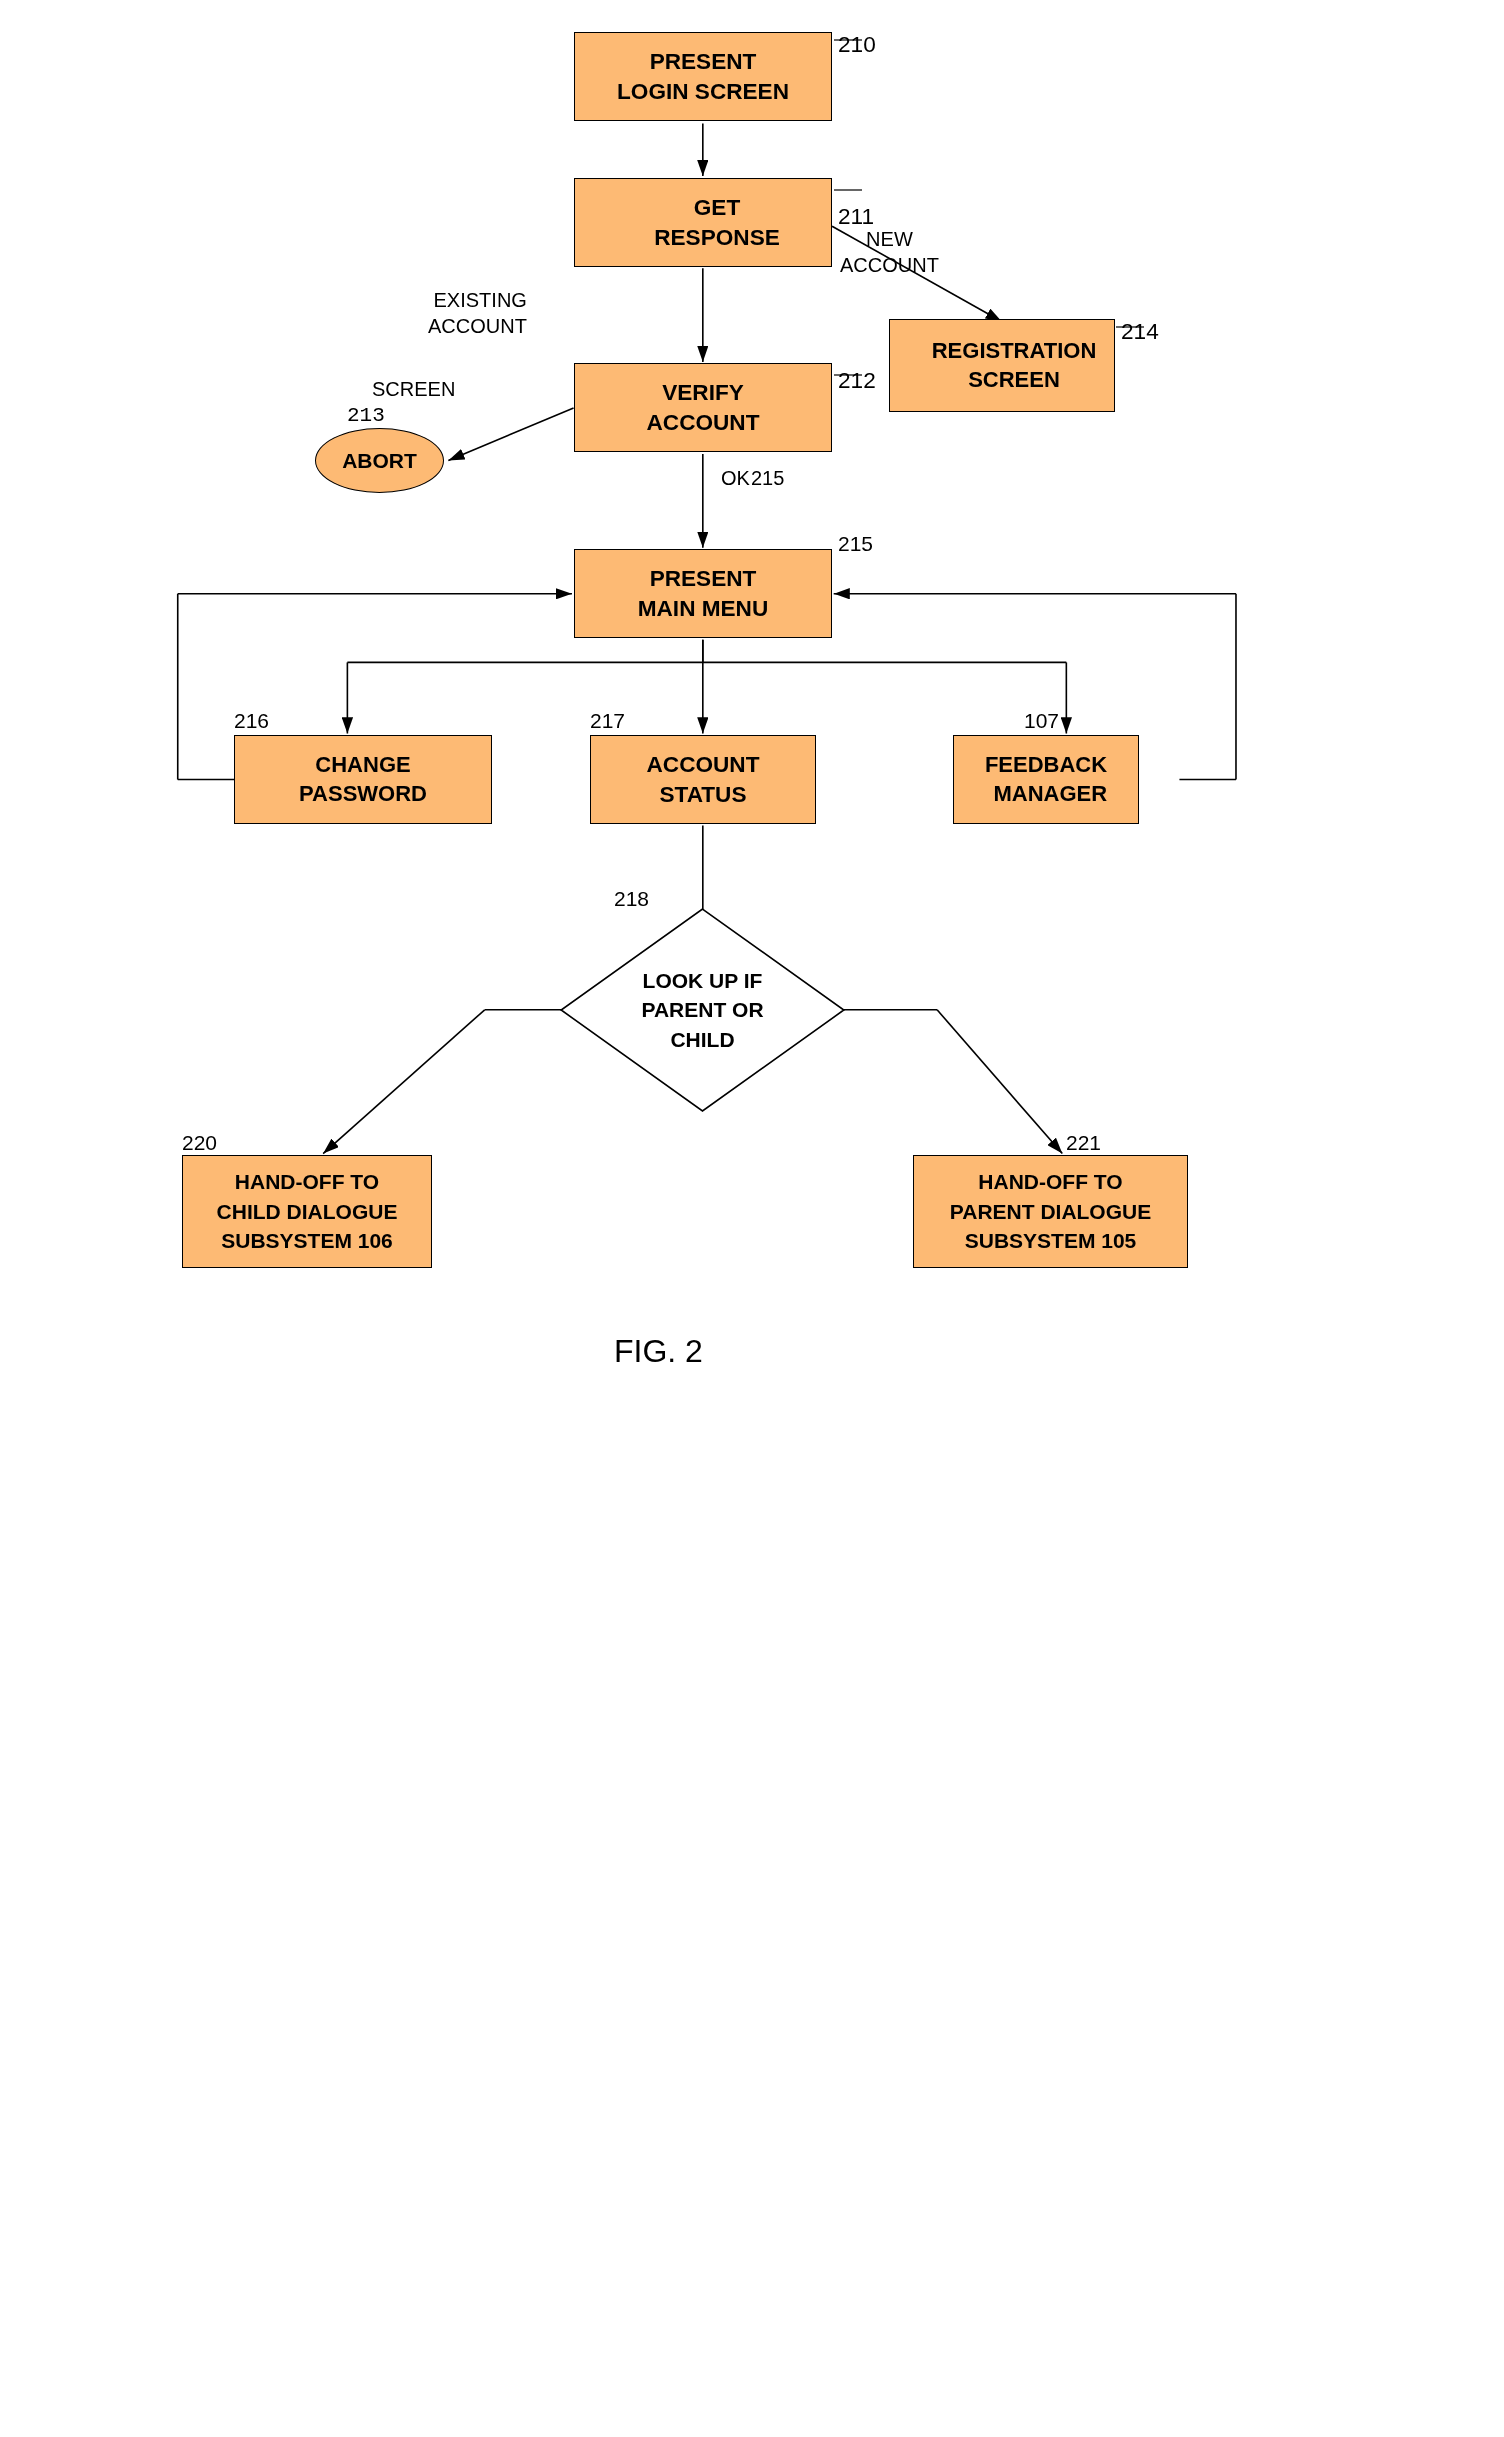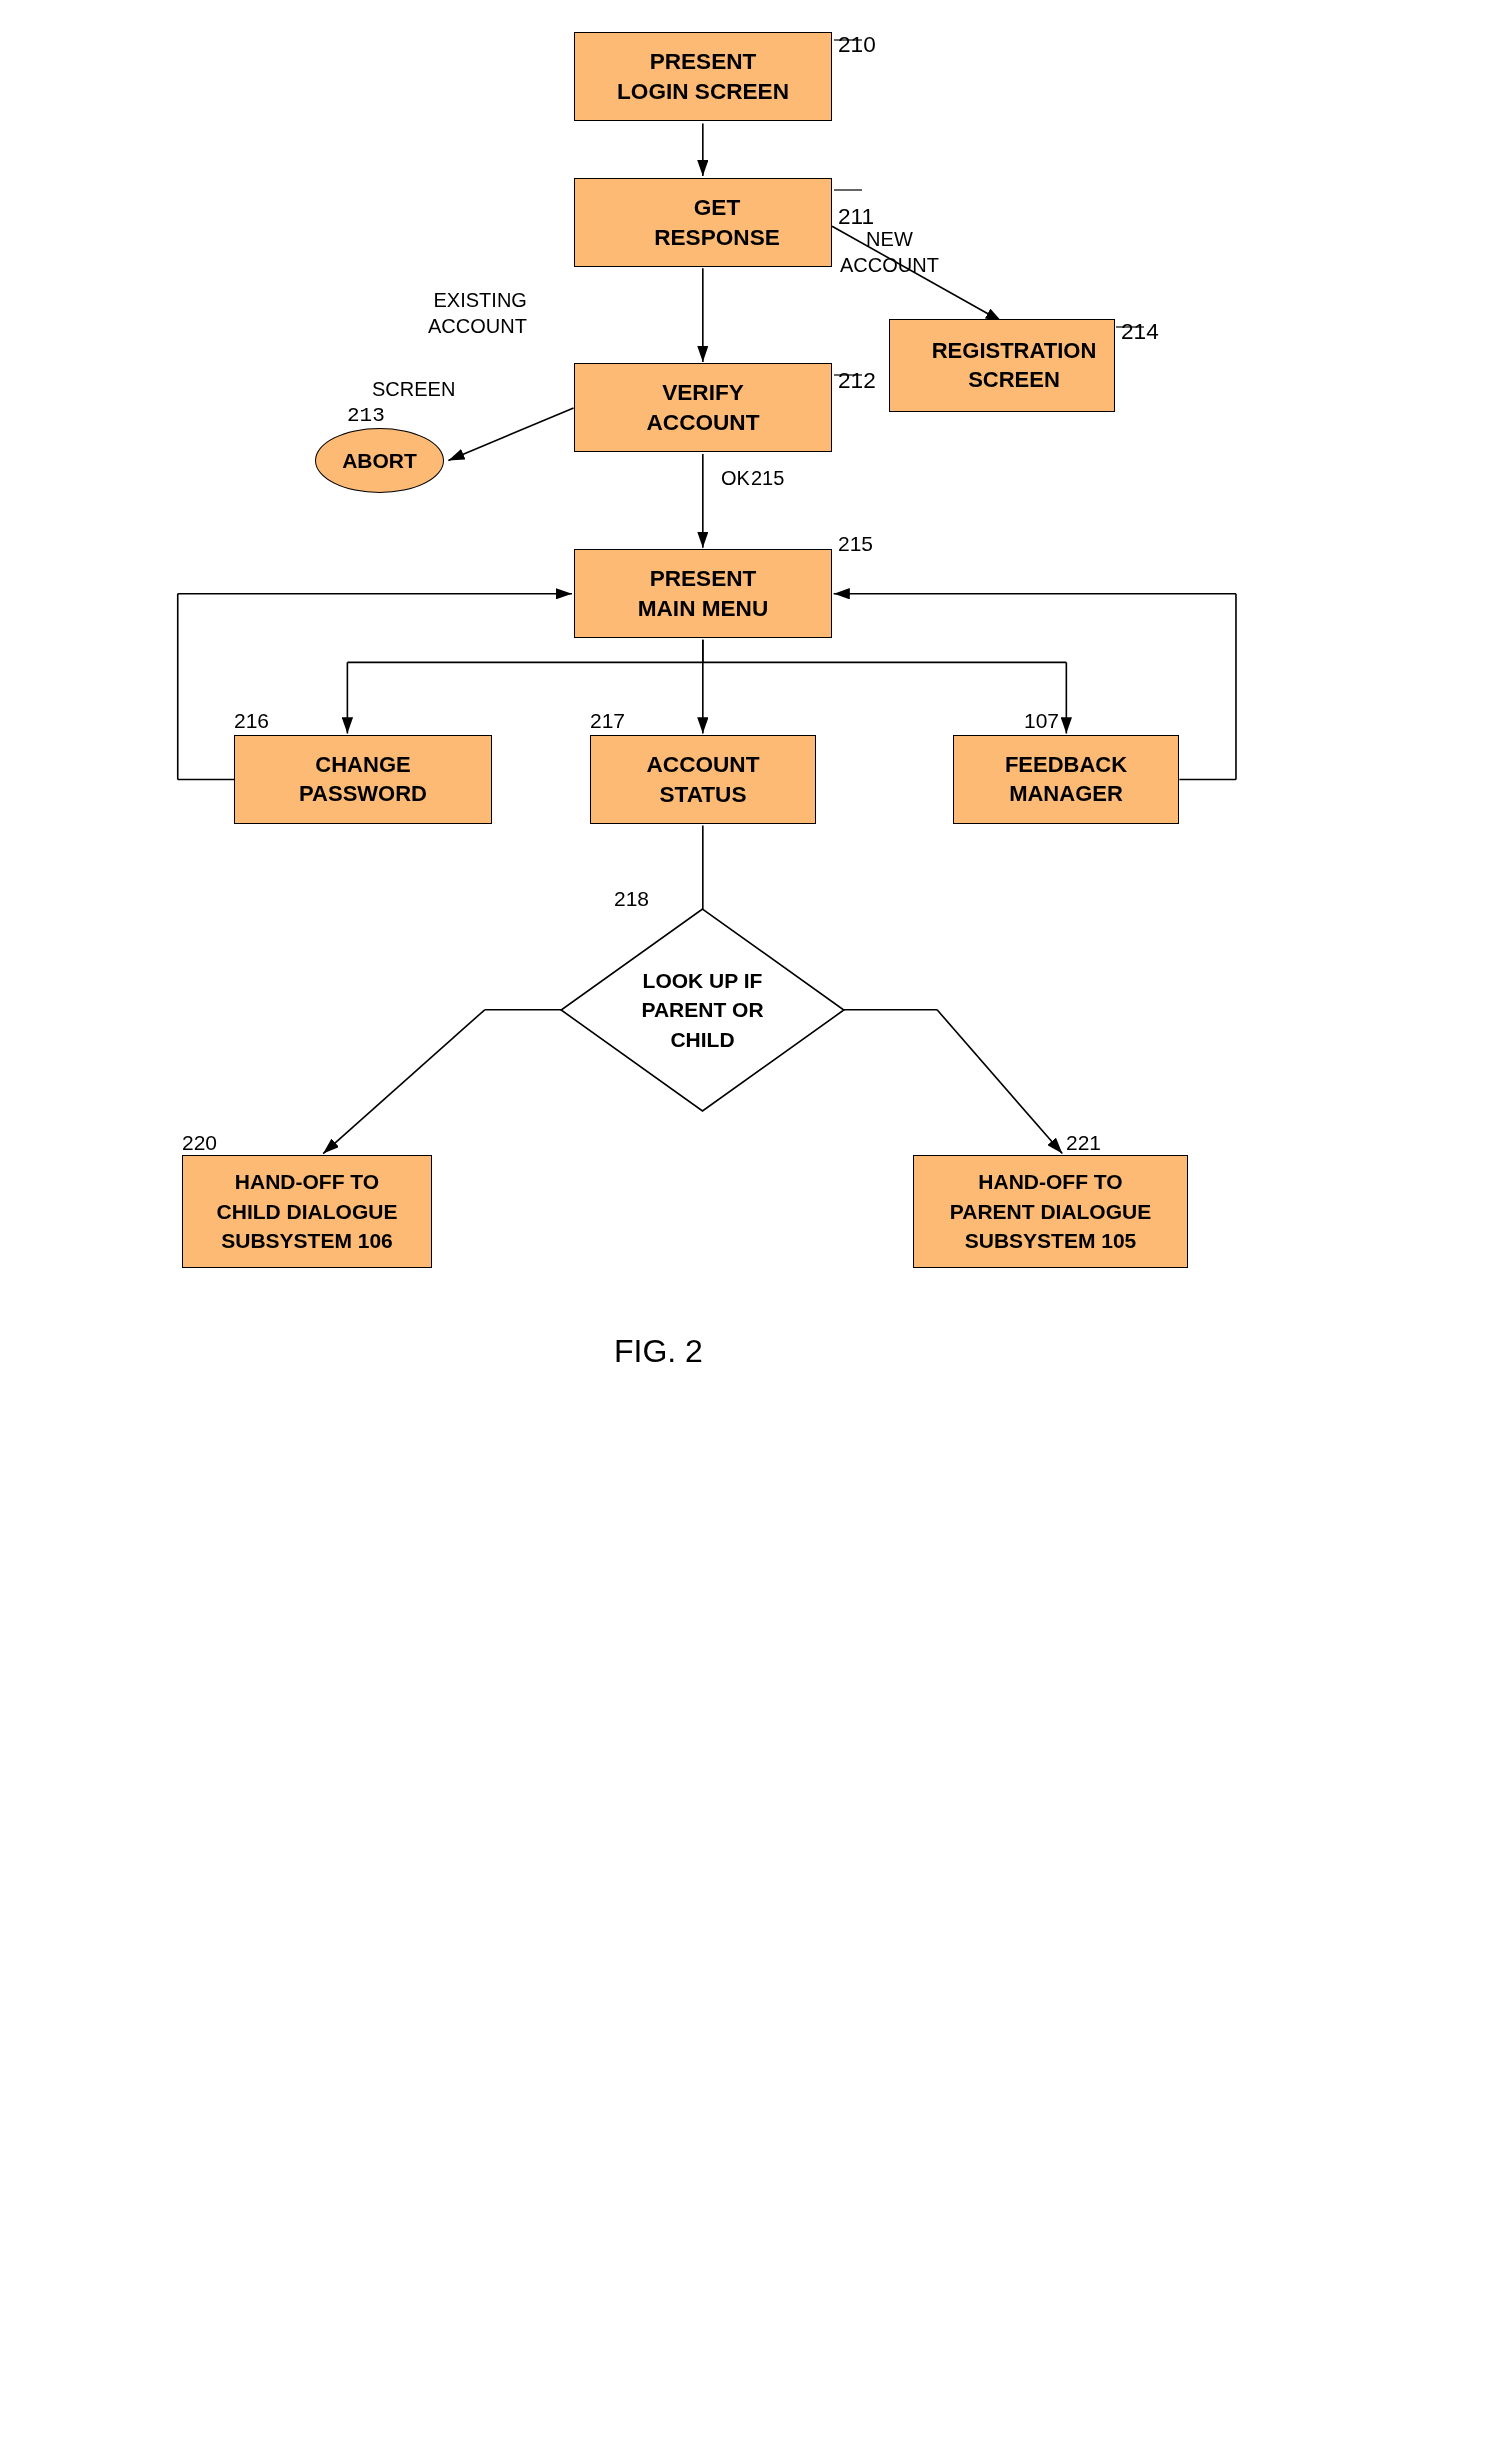--- a/index.html
+++ b/index.html
@@ -171,21 +171,21 @@
 
   <span class="ref-label" style="left:234px; top:709px; font-size:21px;">216</span>
 
   <div class="node node-rect" style="left:590px; top:735px; width:226px; height:89px;">
     <span style="white-space:pre-line; font-size:22.6px; font-weight:bold;">ACCOUNT
 STATUS</span>
   </div>
 
   <span class="ref-label" style="left:590px; top:709px; font-size:21px;">217</span>
 
-  <div class="node node-rect" style="left:953px; top:735px; width:226px; height:89px;">
+  <div class="node node-rect" style="left:953px; top:735px; width:186px; height:89px;text-align:right;">
     <span style="white-space:pre-line; font-size:22px; font-weight:bold;">FEEDBACK
 MANAGER</span>
   </div>
 
   <span class="ref-label" style="left:1024px; top:709px; font-size:21px;">107</span>
 
   <div style="position:absolute; left:557px; top:905px; width:291px; height:210px; display:flex; align-items:center; justify-content:center;">
 
     <svg width="291" height="210" style="position:absolute;top:0;left:0;" viewBox="0 0 360 260">
       <polygon points="180,5 355,130 180,255 5,130" fill="white" stroke="black" stroke-width="2"></polygon>

